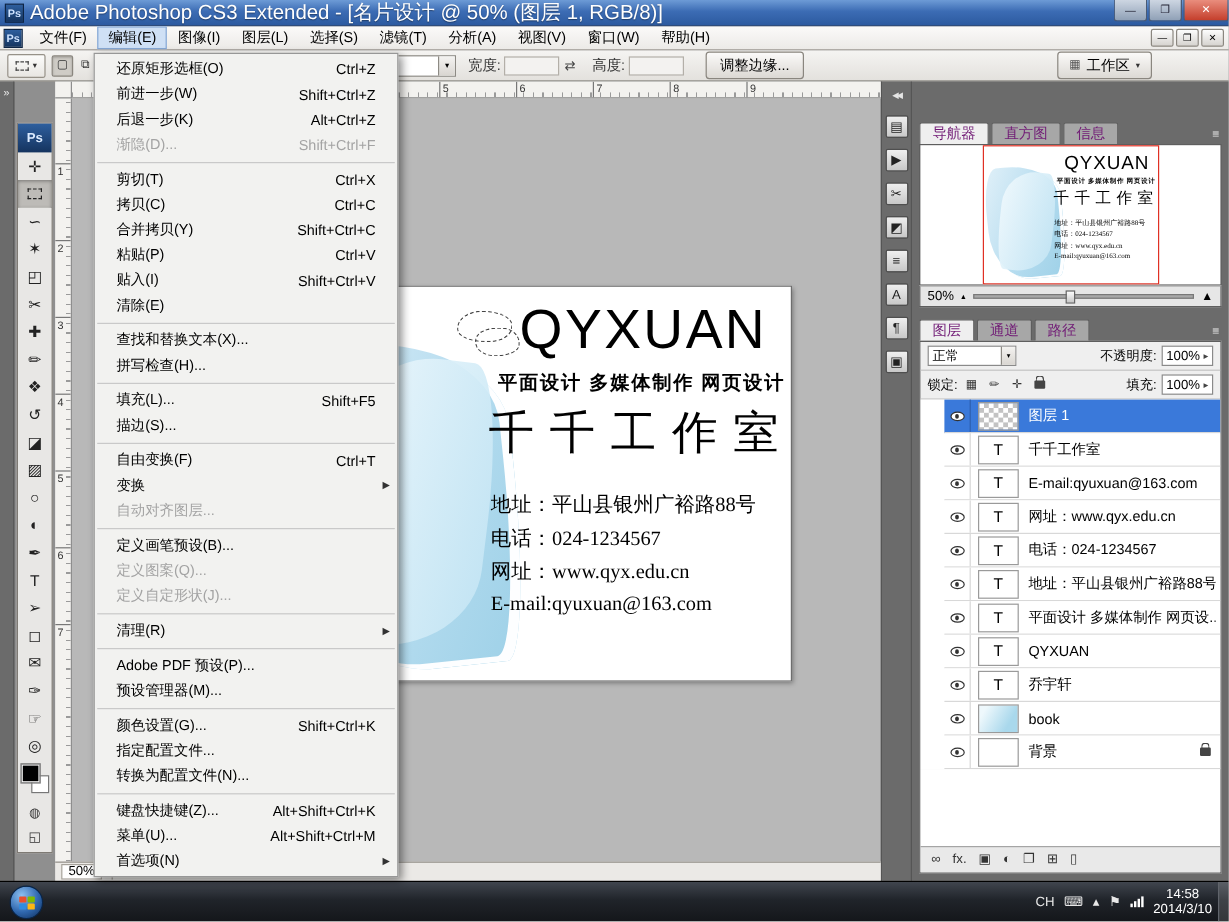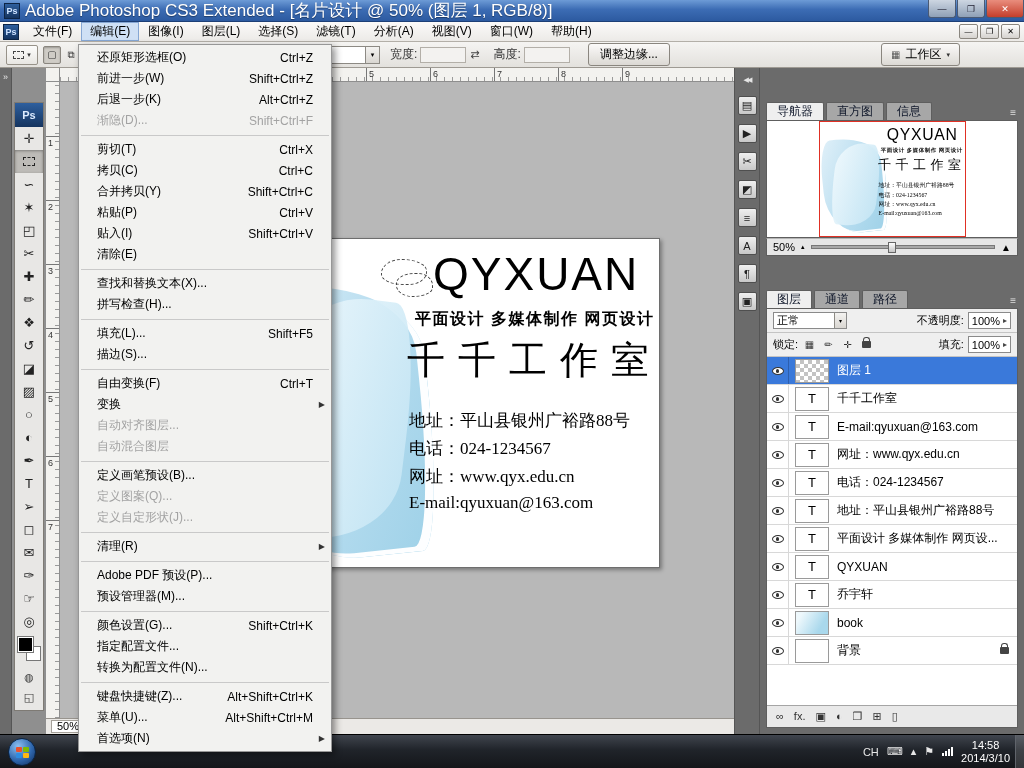--- a/index.html
+++ b/index.html
@@ -134,54 +134,54 @@
     align-items:center; padding-top:8px; gap:9px; }
   .expand-ico { color:#e5e5e5; font-size:7px; letter-spacing:-2px; margin-bottom:3px; }
   .dock-ico { width:19px; height:19px; flex:none; background:linear-gradient(#efefef,#c8c8c8);
     border:1px solid #4f4f4f; border-radius:2px; display:flex; align-items:center; justify-content:center;
     font-size:11px; color:#222; }
 
   
   .panels { position:absolute; top:0; bottom:0; right:0; width:264px; background:#6b6b6b; }
   .panel-group { position:absolute; left:6px; right:6px; }
   .tab-row { display:flex; align-items:flex-end; height:18px; gap:2px; }
-  .tab { padding:2px 10px; font-size:12px; background:#a7a7a7; color:#0f172a;
+  .tab { padding:2px 10px; font-size:12px; background:#a7a7a7; color:#701a75;
     border:1px solid #5e5e5e; border-bottom:none; border-radius:2px 2px 0 0; line-height:13px; }
   .tab.active { background:#efefef; }
   .pm { margin-left:auto; color:#e0e0e0; font-size:10px; padding:0 2px 2px 0; }
 
   .nav-group { top:34px; }
   .nav-body { height:118px; background:#efefef; border:1px solid #5e5e5e;
     display:flex; align-items:center; justify-content:center; }
   .nav-preview { width:100%; height:100%; background:#fff; display:flex; align-items:center; justify-content:center; }
   .nav-thumb { position:relative; width:147px; height:116px; border:1px solid #e03024; background:#fff; overflow:hidden; }
   .mini-scale { position:absolute; left:1px; top:1px; width:420px; height:330px;
     transform:scale(0.343); transform-origin:0 0; }
   .mini-scale .card { left:0; top:0; border:none; }
   .nav-zoom-row { height:18px; background:#e6e6e6; border:1px solid #5e5e5e; border-top:1px solid #b5b5b5;
     display:flex; align-items:center; gap:6px; padding:0 6px; font-size:11px; }
   .zslider { flex:1; height:4px; background:#a8a8a8; border:1px solid #787878; position:relative; }
   .zthumb { position:absolute; left:42%; top:-4px; width:8px; height:11px;
     background:linear-gradient(#fdfdfd,#c6c6c6); border:1px solid #666; }
   .zo { font-size:7px; } .zi { font-size:10px; }
 
-  .layers-group { top:198px; bottom:6px; display:flex; flex-direction:column;margin-top:24px; }
+  .layers-group { top:198px; bottom:6px; display:flex; flex-direction:column; }
   .layers-body { flex:1; display:flex; flex-direction:column; background:#efefef; border:1px solid #5e5e5e; overflow:hidden; }
   .ctl-row { height:24px; flex:none; display:flex; align-items:center; gap:4px; padding:0 6px;
     font-size:11px; border-bottom:1px solid #c4c4c4; }
   .sm-combo { width:74px; height:17px; background:#fff; border:1px solid #8a8a8a; display:flex; align-items:center; font-size:11px; }
   .sm-combo .cval { flex:1; padding:0 3px; }
   .sm-combo .combo-arrow { width:12px; font-size:6px; }
   .val-box { height:17px; border:1px solid #8a8a8a; background:#fff; display:flex; align-items:center;
     gap:3px; padding:0 3px; font-size:11px; }
   .spin { font-size:8px; color:#444; }
   .lk { width:15px; height:15px; display:flex; align-items:center; justify-content:center;
     font-size:10px; color:#333; border:1px solid transparent; }
   .ml-auto { margin-left:auto; }
-  .layer-list { flex:none; background:#fff; }
+  .layer-list { flex:none; background:#fff;padding-left:20px; }
   .layer-row { display:flex; align-items:center; height:28px; background:#fff;
     border-bottom:1px solid #d8d8d8; padding-right:4px; }
   .eye-cell { width:22px; align-self:stretch; border-right:1px solid #d8d8d8;
     display:flex; align-items:center; justify-content:center; flex:none; }
   .eye { width:12px; height:8px; border:1px solid #333; border-radius:50%; position:relative; background:#fff; }
   .eye::after { content:''; position:absolute; left:3px; top:1.5px; width:3.5px; height:3.5px; background:#333; border-radius:50%; }
   .thumb { margin:0 6px; width:34px; height:24px; flex:none; border:1px solid #9a9a9a; background:#fff;
     display:flex; align-items:center; justify-content:center; font-size:13px; }
   .t-checker .thumb { background:repeating-conic-gradient(#c3c3c3 0% 25%,#ffffff 0% 50%); background-size:8px 8px; }
   .t-book .thumb { background:linear-gradient(120deg,#eef8fc 15%,#a9d8ec 75%); }
@@ -820,25 +820,20 @@
         <span class="mi-shortcut"></span>
         <span class="mi-arrow">▶</span>
       </div>
 
       <div class="menu-item disabled">
         <span class="mi-label">自动对齐图层...</span>
         <span class="mi-shortcut"></span>
         <span class="mi-arrow"></span>
       </div>
 
-      <div class="menu-item disabled">
-        <span class="mi-label">自动混合图层</span>
-        <span class="mi-shortcut"></span>
-        <span class="mi-arrow"></span>
-      </div>
 
       <div class="menu-item separator">
         
         
         
       </div>
 
       <div class="menu-item">
         <span class="mi-label">定义画笔预设(B)...</span>
         <span class="mi-shortcut"></span>

